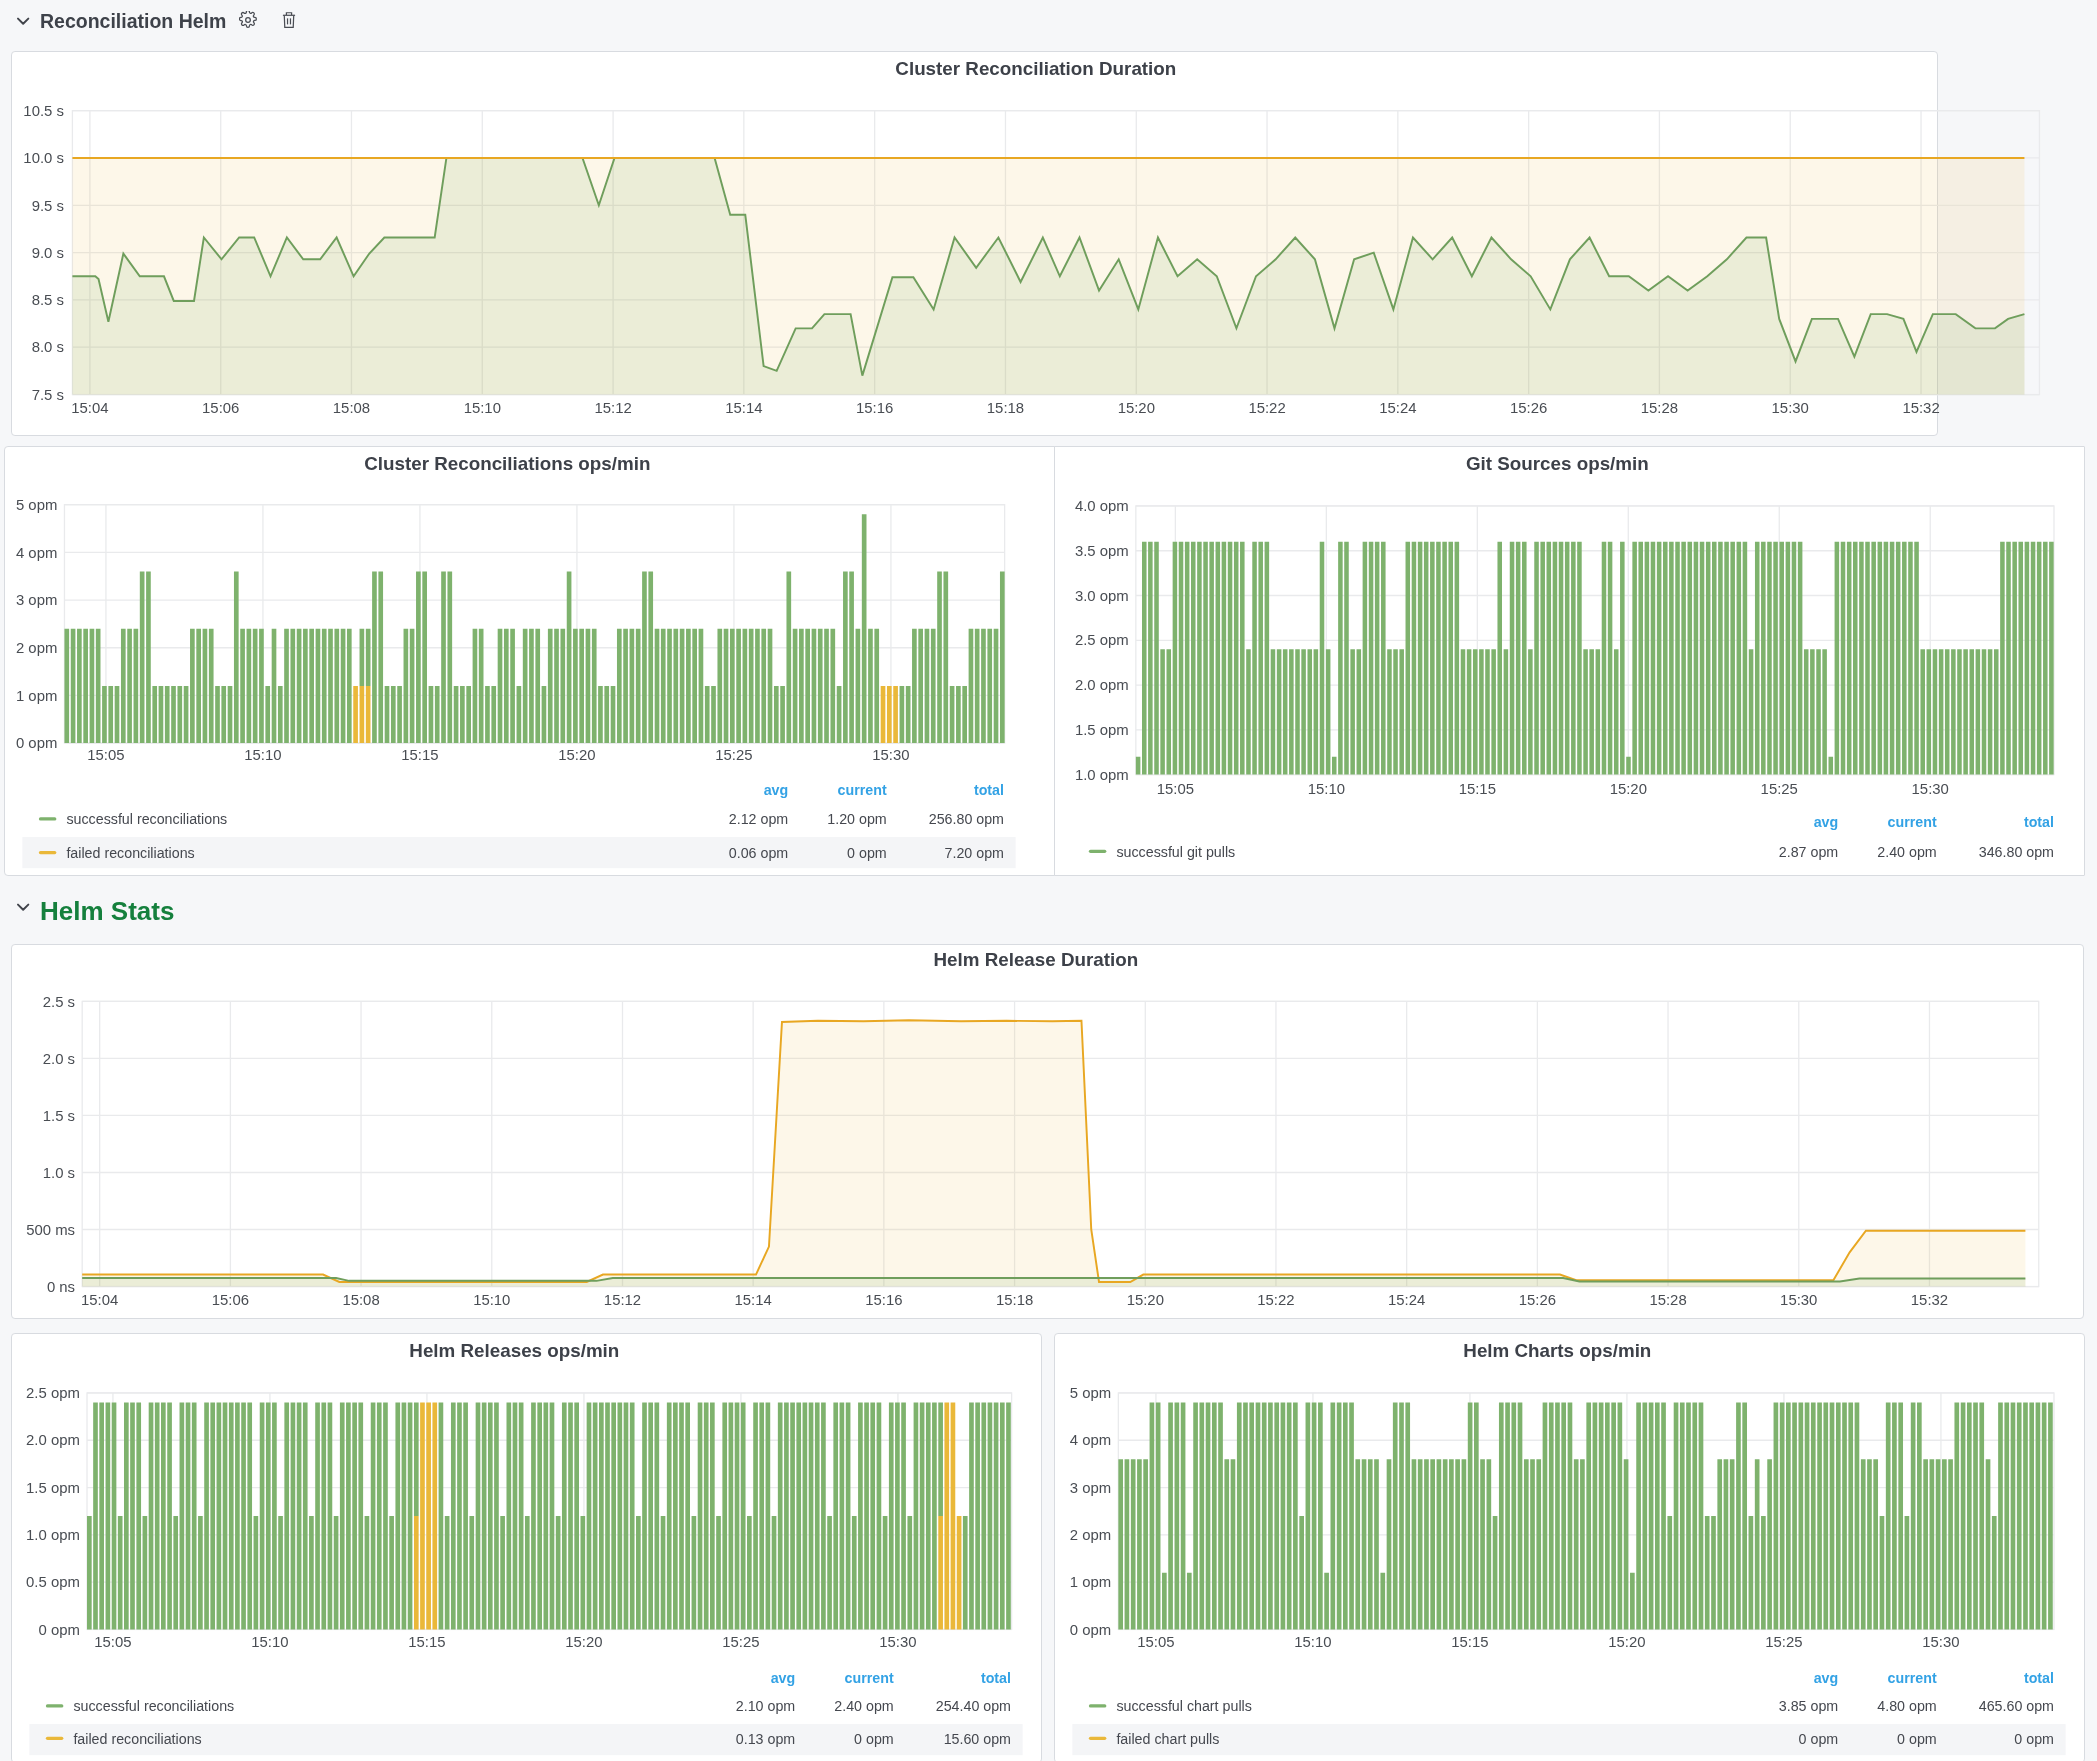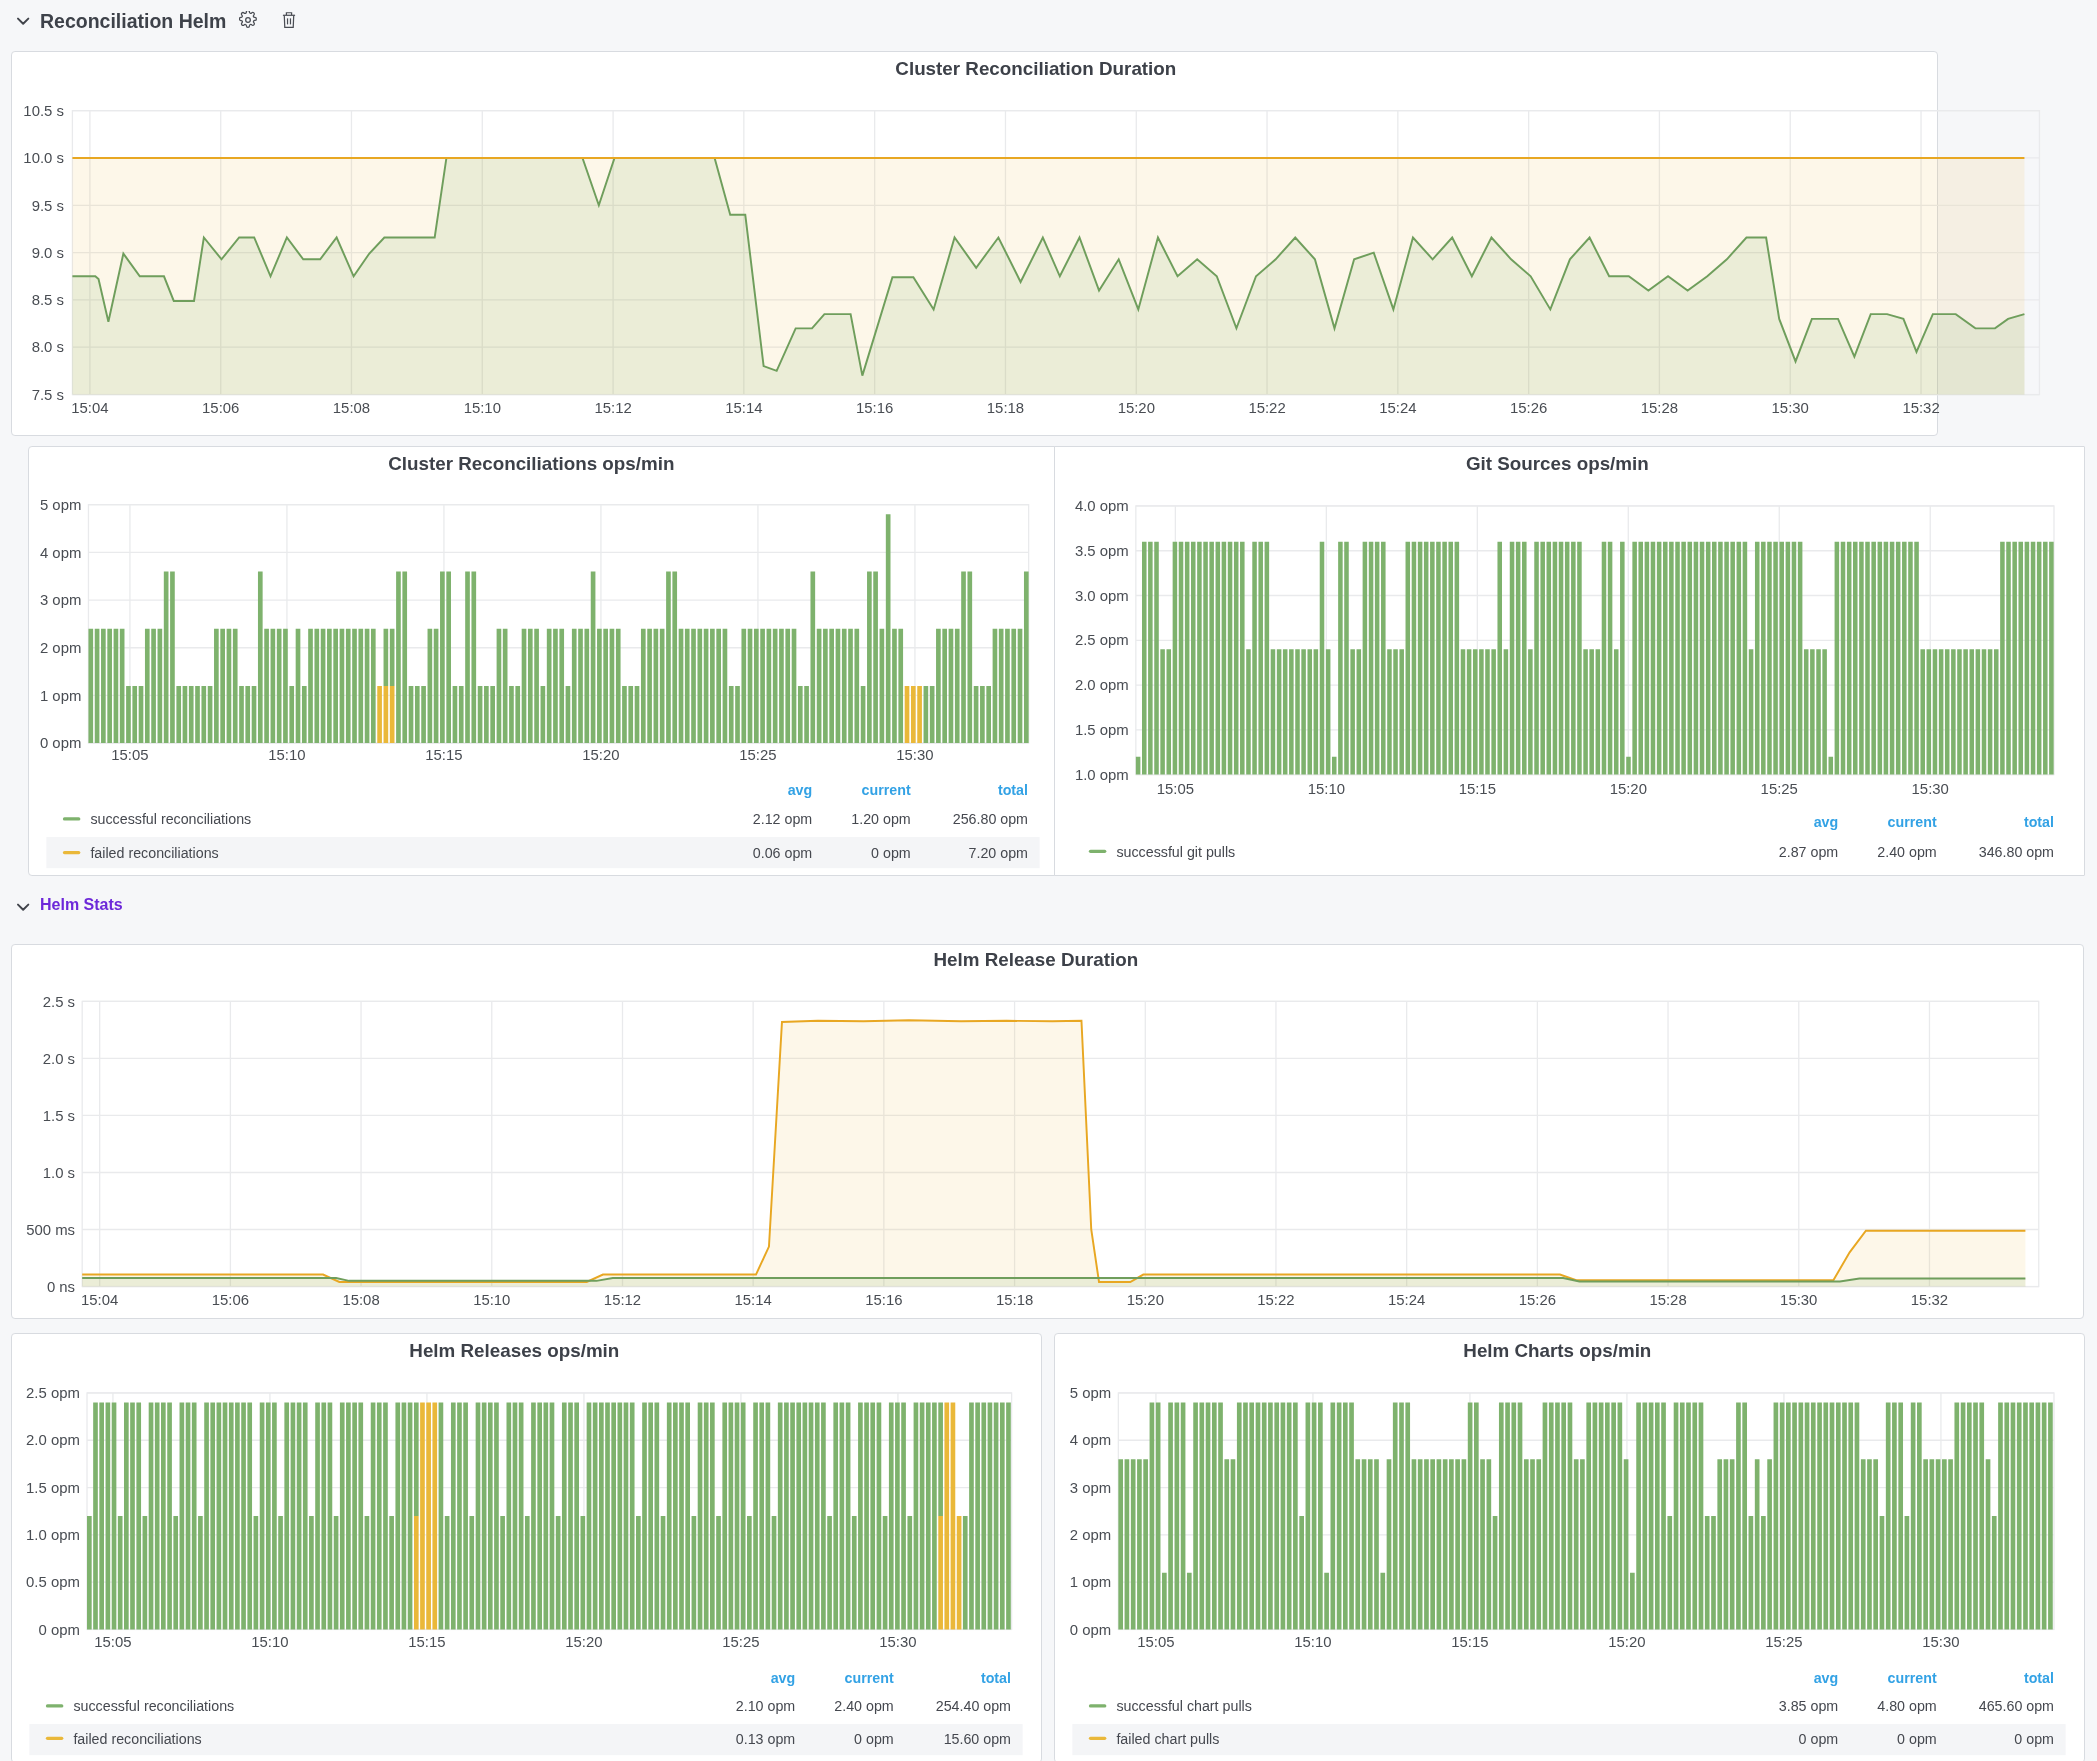--- a/index.html
+++ b/index.html
@@ -14,21 +14,21 @@
 <svg style="position:absolute;left:280px;top:10.4px" width="18" height="19.5" viewBox="0 0 22 24" fill="none" stroke="#4a4d54" stroke-width="1.5">
 <path d="M3.5 6.5h15"></path>
     <path d="M7.8 6V3.4h6.4V6"></path>
     <path d="M5.2 6.8 5.8 21.4h10.4L16.8 6.8"></path>
     <path d="M9.2 10.3v7.4"></path>
     <path d="M12.8 10.3v7.4"></path>
 </svg>
 <svg style="position:absolute;left:15.6px;top:903px" width="14.3" height="8.4" viewBox="0 0 22 13">
     <polyline points="3,2.5 11,10.5 19,2.5" fill="none" stroke="#41444b" stroke-width="3" stroke-linecap="round" stroke-linejoin="round"></polyline>
   </svg>
-<div style="position:absolute;left:40px;top:896px;font-size:16px;font-weight:bold;color:#6d28d9;">Helm Stats</div>
+<div style="position:absolute;left:40px;top:896px;font-size:26px;font-weight:bold;color:#15803d;">Helm Stats</div>
 <div style="position:absolute;left:11px;top:51px;width:1927px;height:385px;background:#fff;border:1.3px solid #d8dbe0;border-radius:3.9px;box-sizing:border-box;"><svg width="2071" height="382" viewBox="0 0 3193 589" font-family="Liberation Sans, sans-serif">
       <text x="1578.5" y="36" font-size="29" fill="#3d4149" text-anchor="middle" font-weight="bold">Cluster Reconciliation Duration</text>
       <line x1="93" y1="90.5" x2="3126" y2="90.5" stroke="#e9eaec" stroke-width="2"></line>
       <line x1="93" y1="163.4" x2="3126" y2="163.4" stroke="#e9eaec" stroke-width="2"></line>
       <line x1="93" y1="236.4" x2="3126" y2="236.4" stroke="#e9eaec" stroke-width="2"></line>
       <line x1="93" y1="309.4" x2="3126" y2="309.4" stroke="#e9eaec" stroke-width="2"></line>
       <line x1="93" y1="382.3" x2="3126" y2="382.3" stroke="#e9eaec" stroke-width="2"></line>
       <line x1="93" y1="455.2" x2="3126" y2="455.2" stroke="#e9eaec" stroke-width="2"></line>
       <line x1="93" y1="528.2" x2="3126" y2="528.2" stroke="#e9eaec" stroke-width="2"></line>
       <line x1="120.0" y1="90.5" x2="120.0" y2="528.2" stroke="#e9eaec" stroke-width="2"></line>
@@ -67,21 +67,21 @@
       <text x="2136.7" y="557" font-size="23" fill="#494d53" text-anchor="middle" font-weight="normal">15:24</text>
       <text x="2338.4" y="557" font-size="23" fill="#494d53" text-anchor="middle" font-weight="normal">15:26</text>
       <text x="2540.0" y="557" font-size="23" fill="#494d53" text-anchor="middle" font-weight="normal">15:28</text>
       <text x="2741.7" y="557" font-size="23" fill="#494d53" text-anchor="middle" font-weight="normal">15:30</text>
       <text x="2943.4" y="557" font-size="23" fill="#494d53" text-anchor="middle" font-weight="normal">15:32</text>
       <rect x="93" y="163.4" width="3009.8" height="364.8" fill="rgba(232,172,35,0.10)"></rect>
       <polygon points="93.0,345.8 128.3,345.8 133.3,350.2 148.5,415.9 171.6,310.8 196.9,345.8 234.2,345.8 249.3,383.8 280.5,383.8 295.7,286.0 322.9,319.6 350.1,286.0 373.3,286.0 398.5,345.8 423.7,286.0 448.9,319.6 475.1,319.6 500.4,286.0 526.6,345.8 550.8,310.8 574.0,286.0 651.6,286.0 669.7,163.4 879.5,163.4 904.7,236.4 928.9,163.4 1083.2,163.4 1107.3,251.0 1130.5,251.0 1158.8,484.4 1178.9,491.7 1208.2,426.1 1233.4,426.1 1252.5,404.2 1292.9,404.2 1311.0,499.0 1357.4,347.3 1389.7,347.3 1420.9,396.9 1453.2,286.0 1486.5,332.7 1520.8,286.0 1555.0,354.6 1589.3,286.0 1615.5,345.8 1645.8,286.0 1676.0,367.7 1706.3,319.6 1736.5,396.9 1766.8,286.0 1797.0,345.8 1827.3,319.6 1857.5,345.8 1887.8,426.1 1918.0,345.8 1948.3,319.6 1978.5,286.0 2008.8,319.6 2039.0,426.1 2069.3,319.6 2099.5,309.4 2129.8,396.9 2160.0,286.0 2190.3,319.6 2220.5,286.0 2250.8,345.8 2281.0,286.0 2311.3,319.6 2341.5,345.8 2371.8,396.9 2402.0,319.6 2432.3,286.0 2462.5,345.8 2492.8,345.8 2523.0,367.7 2553.3,345.8 2583.5,367.7 2613.8,345.8 2644.0,319.6 2674.2,286.0 2704.5,286.0 2724.7,411.5 2749.9,477.1 2775.1,411.5 2815.4,411.5 2840.6,469.8 2865.8,404.2 2891.0,404.2 2916.2,411.5 2936.4,462.5 2961.6,404.2 2996.9,404.2 3027.2,426.1 3057.4,426.1 3077.6,411.5 3102.8,404.2 3102.8,528.2 93,528.2" fill="rgba(126,178,109,0.14)"></polygon>
       <polyline points="93.0,345.8 128.3,345.8 133.3,350.2 148.5,415.9 171.6,310.8 196.9,345.8 234.2,345.8 249.3,383.8 280.5,383.8 295.7,286.0 322.9,319.6 350.1,286.0 373.3,286.0 398.5,345.8 423.7,286.0 448.9,319.6 475.1,319.6 500.4,286.0 526.6,345.8 550.8,310.8 574.0,286.0 651.6,286.0 669.7,163.4 879.5,163.4 904.7,236.4 928.9,163.4 1083.2,163.4 1107.3,251.0 1130.5,251.0 1158.8,484.4 1178.9,491.7 1208.2,426.1 1233.4,426.1 1252.5,404.2 1292.9,404.2 1311.0,499.0 1357.4,347.3 1389.7,347.3 1420.9,396.9 1453.2,286.0 1486.5,332.7 1520.8,286.0 1555.0,354.6 1589.3,286.0 1615.5,345.8 1645.8,286.0 1676.0,367.7 1706.3,319.6 1736.5,396.9 1766.8,286.0 1797.0,345.8 1827.3,319.6 1857.5,345.8 1887.8,426.1 1918.0,345.8 1948.3,319.6 1978.5,286.0 2008.8,319.6 2039.0,426.1 2069.3,319.6 2099.5,309.4 2129.8,396.9 2160.0,286.0 2190.3,319.6 2220.5,286.0 2250.8,345.8 2281.0,286.0 2311.3,319.6 2341.5,345.8 2371.8,396.9 2402.0,319.6 2432.3,286.0 2462.5,345.8 2492.8,345.8 2523.0,367.7 2553.3,345.8 2583.5,367.7 2613.8,345.8 2644.0,319.6 2674.2,286.0 2704.5,286.0 2724.7,411.5 2749.9,477.1 2775.1,411.5 2815.4,411.5 2840.6,469.8 2865.8,404.2 2891.0,404.2 2916.2,411.5 2936.4,462.5 2961.6,404.2 2996.9,404.2 3027.2,426.1 3057.4,426.1 3077.6,411.5 3102.8,404.2" fill="none" stroke="#6f9e5c" stroke-width="3"></polyline>
       <line x1="93" y1="163.4" x2="3102.8" y2="163.4" stroke="#e8a722" stroke-width="3"></line>
     </svg></div>
-<div style="position:absolute;left:28px;top:446px;width:1229px;height:430px;background:#fff;border:1.3px solid #d8dbe0;border-radius:3.9px;box-sizing:border-box;"><svg width="1028" height="427" viewBox="0 0 1585 659" font-family="Liberation Sans, sans-serif">
+<div style="position:absolute;left:4px;top:446px;width:1229px;height:430px;background:#fff;border:1.3px solid #d8dbe0;border-radius:3.9px;box-sizing:border-box;"><svg width="1028" height="427" viewBox="0 0 1585 659" font-family="Liberation Sans, sans-serif">
       <text x="774.5" y="36" font-size="29" fill="#3d4149" text-anchor="middle" font-weight="bold">Cluster Reconciliations ops/min</text>
       <line x1="91" y1="89.0" x2="1542" y2="89.0" stroke="#e9eaec" stroke-width="2"></line>
       <line x1="91" y1="162.6" x2="1542" y2="162.6" stroke="#e9eaec" stroke-width="2"></line>
       <line x1="91" y1="236.2" x2="1542" y2="236.2" stroke="#e9eaec" stroke-width="2"></line>
       <line x1="91" y1="309.8" x2="1542" y2="309.8" stroke="#e9eaec" stroke-width="2"></line>
       <line x1="91" y1="383.4" x2="1542" y2="383.4" stroke="#e9eaec" stroke-width="2"></line>
       <line x1="91" y1="457.0" x2="1542" y2="457.0" stroke="#e9eaec" stroke-width="2"></line>
       <line x1="155.0" y1="89" x2="155.0" y2="457.0" stroke="#e9eaec" stroke-width="2"></line>
       <line x1="397.3" y1="89" x2="397.3" y2="457.0" stroke="#e9eaec" stroke-width="2"></line>
       <line x1="639.6" y1="89" x2="639.6" y2="457.0" stroke="#e9eaec" stroke-width="2"></line>

